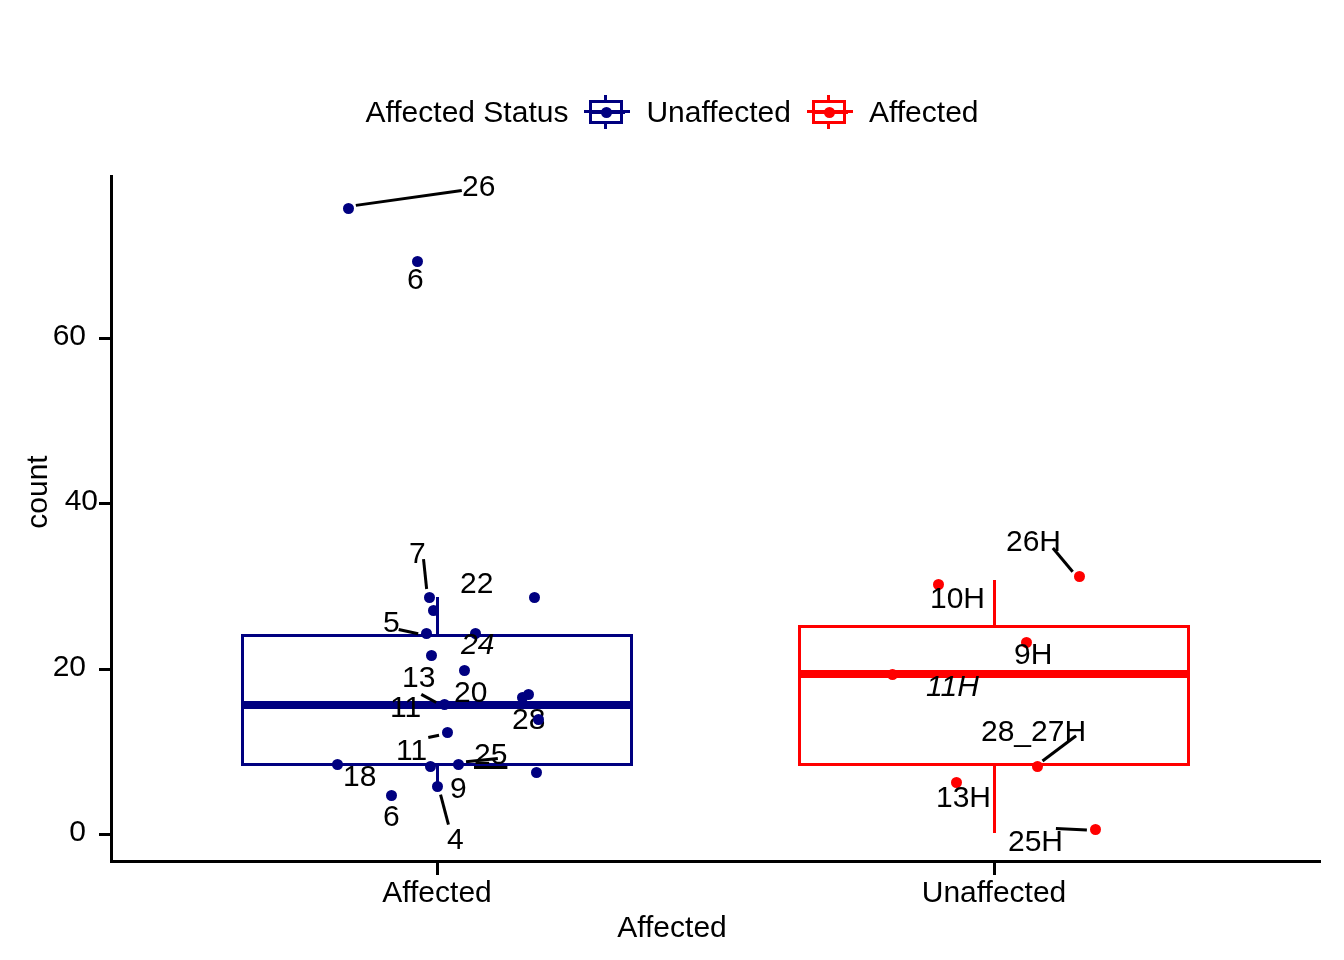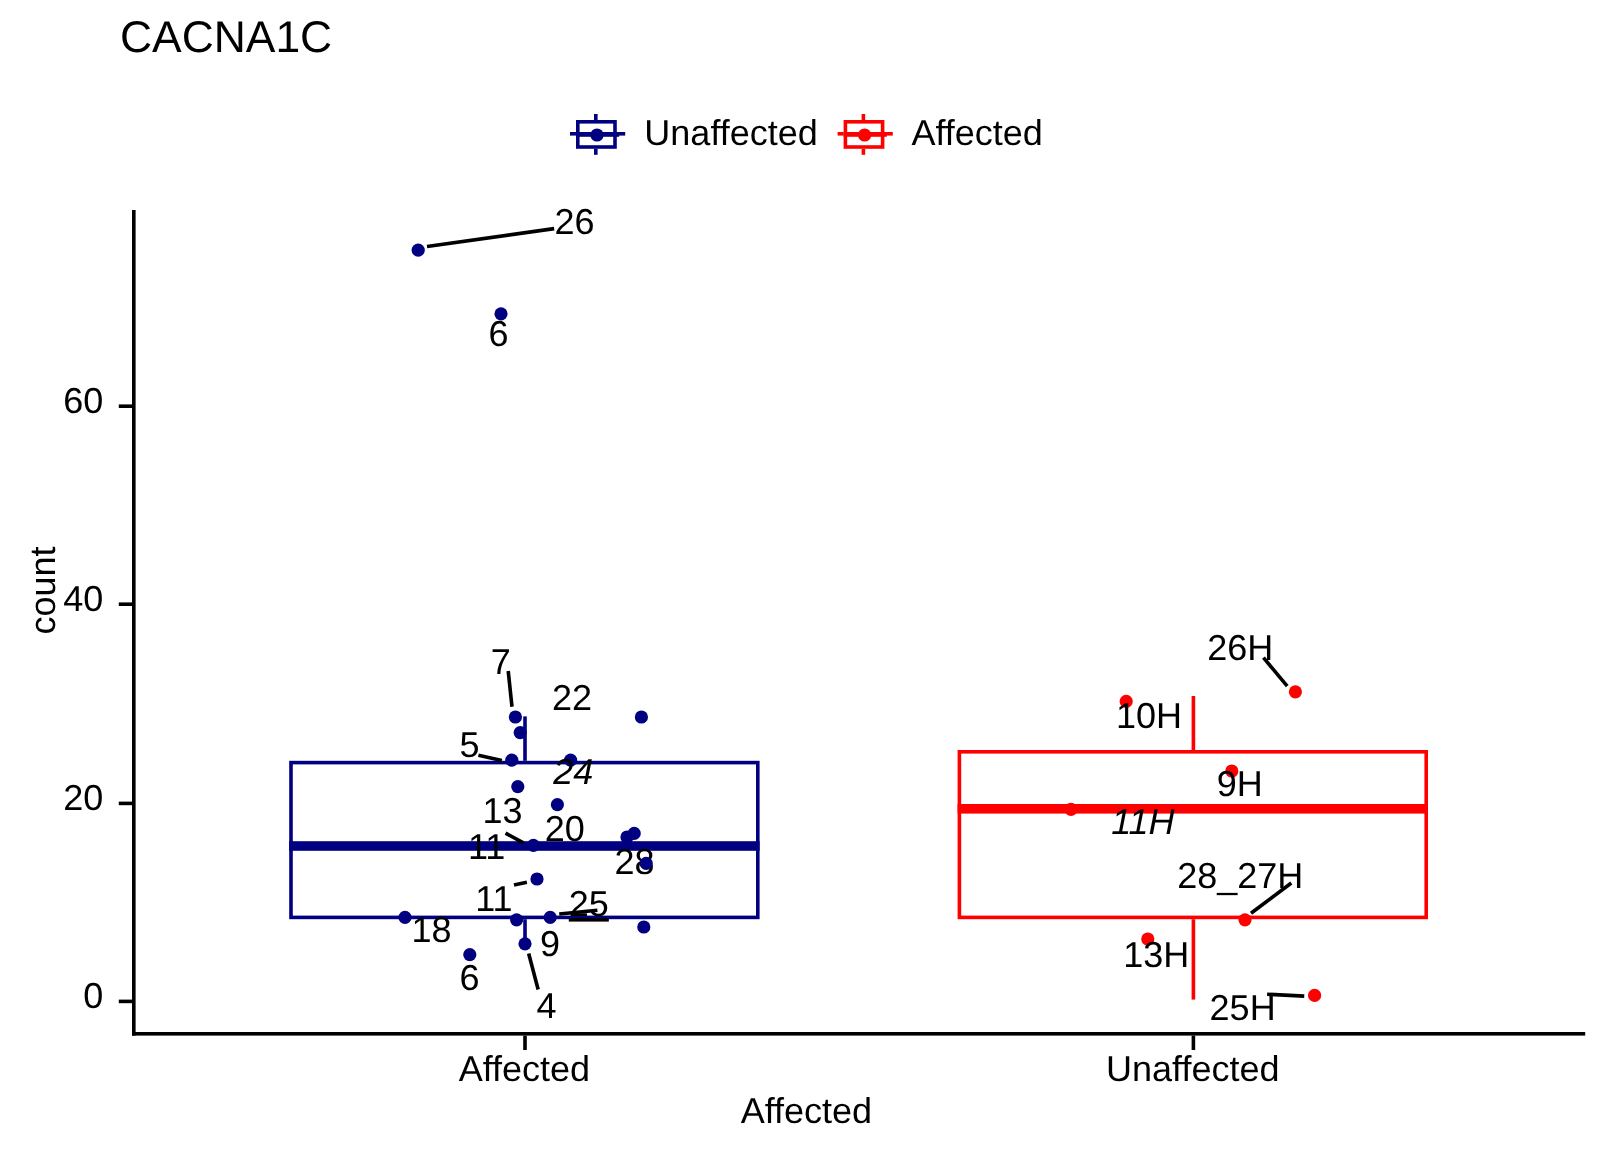--- a/index.html
+++ b/index.html
@@ -34,23 +34,23 @@
   .whisk{position:absolute;}
   .pt{position:absolute;border-radius:50%;}
   .ptlabel{position:absolute;font-size:30px;white-space:nowrap;}
   .seg{position:absolute;height:0;border-top:3px solid #000;transform-origin:0 0;}
 </style>
 </head>
 <body>
 
 <div id="plot">
 
-  <div class="txt" id="title">CACNA1C</div>
 
   <div id="legend">
+    <span class="lab">Affected Status</span>
 
     <span class="key">
       <span class="khl" style="background:#000080"></span>
       <span class="kwh" style="background:#000080"></span>
       <span class="kbox" style="border-color:#000080"></span>
       <span class="kmed" style="background:#000080"></span>
       <span class="kdot" style="background:#000080"></span>
     </span>
     <span class="lab">Unaffected</span>
 
@@ -69,21 +69,21 @@
 
   <div id="ylabtitle">count</div>
   <div id="xlabtitle">Affected</div>
 
   <div id="ticks">
       <div class="ytick" style="top: 833px;"></div>
       <div class="ytlabel" style="top: 814px; left: 6px;">0</div>
       <div class="ytick" style="top: 667.5px;"></div>
       <div class="ytlabel" style="top: 648.5px; left: 6px;">20</div>
       <div class="ytick" style="top: 502px;"></div>
-      <div class="ytlabel" style="top: 483px; left: 6px;">40</div>
+      <div class="ytlabel" style="top: 483px; left: 18px;">40</div>
       <div class="ytick" style="top: 336.5px;"></div>
       <div class="ytlabel" style="top: 317.5px; left: 6px;">60</div>
       <div class="xtick" style="left: 436px;"></div>
       <div class="xtlabel" style="left: 287px;">Affected</div>
       <div class="xtick" style="left: 993px;"></div>
       <div class="xtlabel" style="left: 844px;">Unaffected</div>
     </div>
   <div id="glyphs">
       <div class="whisk" style="left: 435.5px; top: 597.335px; width: 3px; height: 36.41px; background: rgb(0, 0, 128);"></div>
       <div class="whisk" style="left: 435.5px; top: 766.145px; width: 3px; height: 20.6875px; background: rgb(0, 0, 128);"></div>

